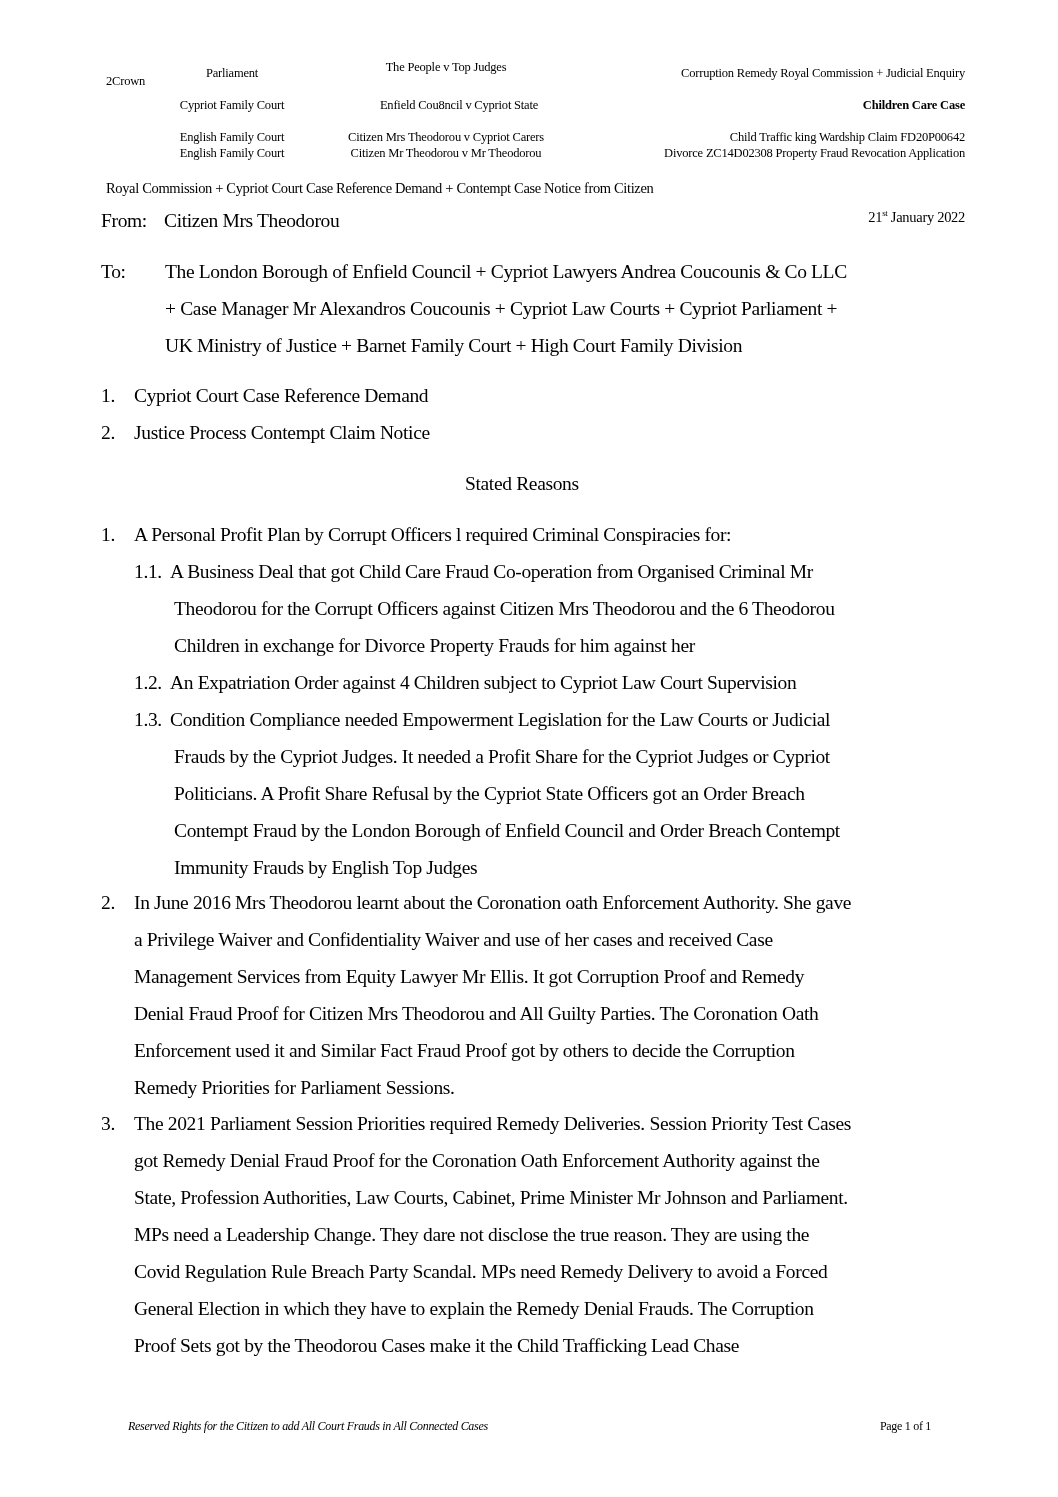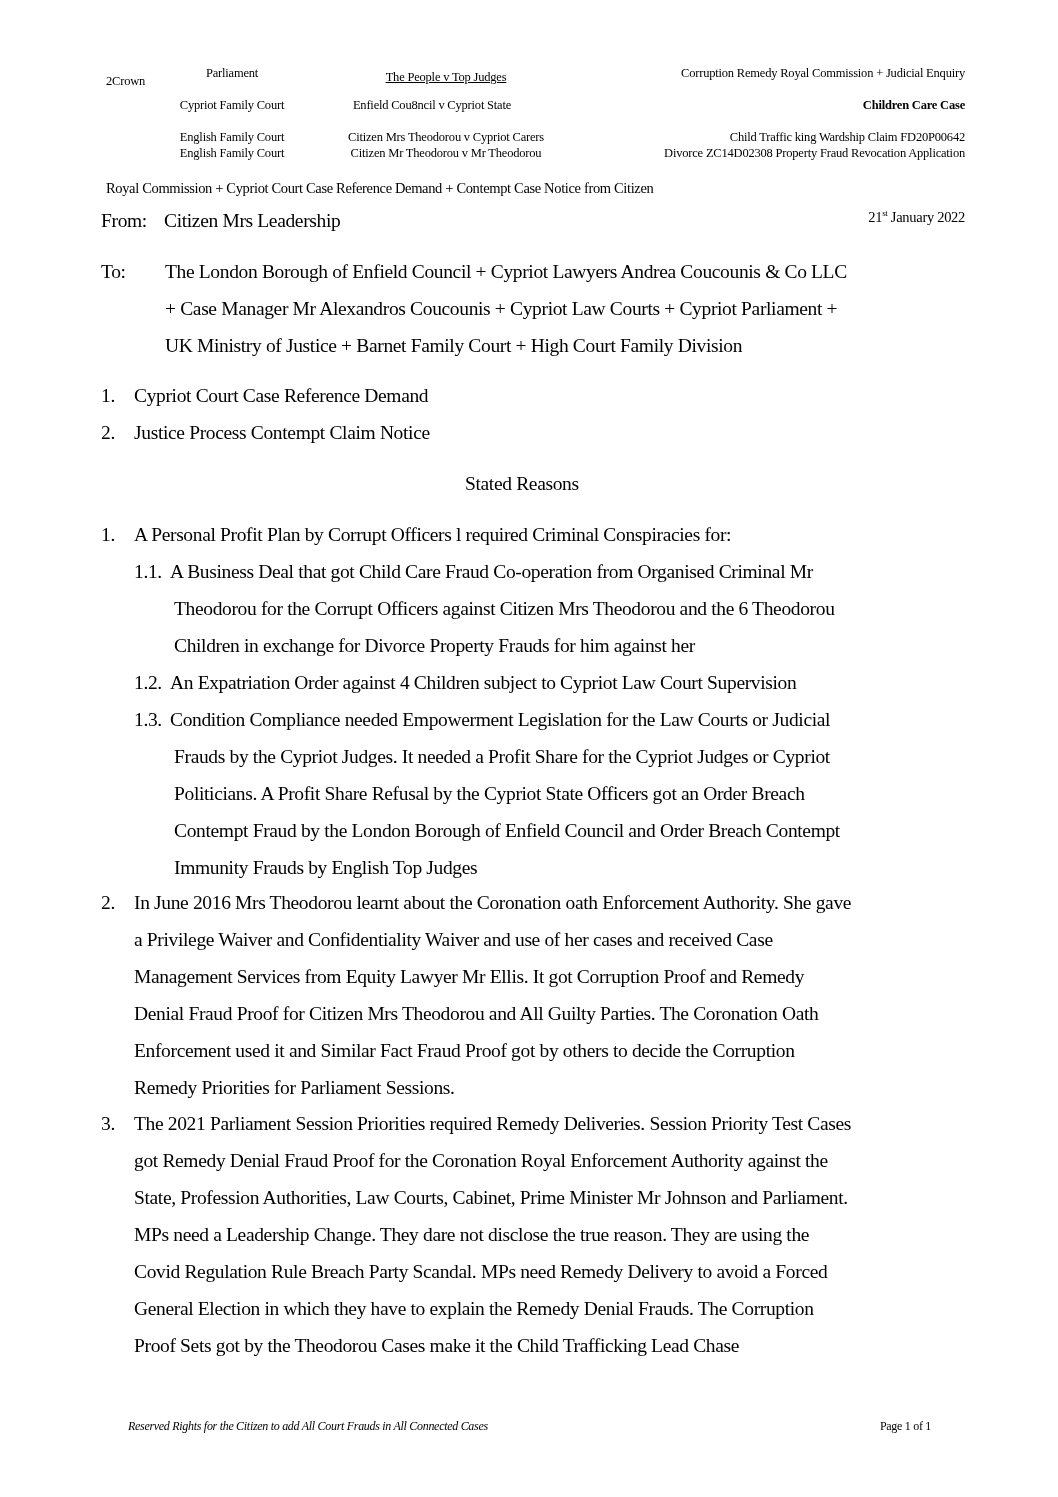--- a/index.html
+++ b/index.html
@@ -13,41 +13,41 @@
     .right { text-align: right; }
     .body { font-size: 19.5px; letter-spacing: -0.35px; }
     .sup { font-size: 9px; vertical-align: super; line-height: 0; }
   </style>
 </head>
 <body>
 
 <div>
   <div class="abs hdr" style="left:106px; top:74px;">2Crown</div>
   <div class="abs hdr center" style="left:232px; top:66px;">Parliament</div>
-  <div class="abs hdr center" style="left:446px; top:70px;text-decoration:underline;">The People v Top Judges</div>
+  <div class="abs hdr center" style="left:446px; top:60px;">The People v Top Judges</div>
   <div class="abs hdr right" style="right:93px; top:66px;">Corruption Remedy Royal Commission + Judicial Enquiry</div>
 
   <div class="abs hdr center" style="left:232px; top:98px;">Cypriot Family Court</div>
-  <div class="abs hdr center" style="left:432px; top:98px;">Enfield Cou8ncil v Cypriot State</div>
+  <div class="abs hdr center" style="left:459px; top:98px;">Enfield Cou8ncil v Cypriot State</div>
   <div class="abs hdr right" style="right:93px; top:98px;font-weight:bold;">Children Care Case</div>
 
   <div class="abs hdr center" style="left:232px; top:130px;">English Family Court</div>
   <div class="abs hdr center" style="left:446px; top:130px;">Citizen Mrs Theodorou v Cypriot Carers</div>
   <div class="abs hdr right" style="right:93px; top:130px;text-align:right;">Child Traffic king Wardship Claim FD20P00642</div>
 
   <div class="abs hdr center" style="left:232px; top:146px;">English Family Court</div>
   <div class="abs hdr center" style="left:446px; top:146px;">Citizen Mr Theodorou v Mr Theodorou</div>
   <div class="abs hdr right" style="right:93px; top:146px;">Divorce ZC14D02308 Property Fraud Revocation Application</div>
 </div>
 
 <div class="abs" style="left:106px; top:180px; font-size:14.5px; letter-spacing:-0.35px;">Royal Commission + Cypriot Court Case Reference Demand + Contempt Case Notice from Citizen</div>
 <div class="abs right" style="right:93px; top:180px; font-size:14.5px; letter-spacing:-0.3px;margin-top:29px;"><span>21</span><span class="sup">st</span><span> January 2022</span></div>
 
 <div class="abs body" style="left:101px; top:210px;">From:</div>
-<div class="abs body" style="left:164px; top:210px;">Citizen Mrs Leadership</div>
+<div class="abs body" style="left:164px; top:210px;">Citizen Mrs Theodorou</div>
 
 <div class="abs body" style="left:101px; top:261px;">To:</div>
 <div class="abs body" style="left:165px; top:261px;">The London Borough of Enfield Council  + Cypriot Lawyers Andrea Coucounis &amp; Co LLC</div>
 <div class="abs body" style="left:165px; top:298px;">+ Case Manager Mr Alexandros Coucounis + Cypriot Law Courts + Cypriot Parliament +</div>
 <div class="abs body" style="left:165px; top:335px;">UK Ministry of Justice + Barnet Family Court + High Court Family Division</div>
 
 <div class="abs body" style="left:101px; top:385px;">1.</div>
 <div class="abs body" style="left:134px; top:385px;">Cypriot Court Case Reference Demand</div>
 <div class="abs body" style="left:101px; top:422px;">2.</div>
 <div class="abs body" style="left:134px; top:422px;">Justice Process Contempt Claim Notice</div>
@@ -75,21 +75,21 @@
 <div class="abs body" style="left:101px; top:892px;">2.</div>
 <div class="abs body" style="left:134px; top:892px;">In June 2016 Mrs Theodorou learnt about the Coronation oath Enforcement Authority. She gave</div>
 <div class="abs body" style="left:134px; top:929px;">a Privilege Waiver and Confidentiality Waiver and use of her cases and received Case</div>
 <div class="abs body" style="left:134px; top:966px;">Management Services from Equity Lawyer Mr Ellis. It got Corruption Proof and Remedy</div>
 <div class="abs body" style="left:134px; top:1003px;">Denial Fraud Proof for Citizen Mrs Theodorou and All Guilty Parties. The Coronation Oath</div>
 <div class="abs body" style="left:134px; top:1040px;">Enforcement used it and Similar Fact Fraud Proof  got by others to decide the Corruption</div>
 <div class="abs body" style="left:134px; top:1077px;">Remedy Priorities for Parliament Sessions.</div>
 
 <div class="abs body" style="left:101px; top:1113px;">3.</div>
 <div class="abs body" style="left:134px; top:1113px;">The 2021 Parliament Session Priorities required Remedy Deliveries. Session Priority Test Cases</div>
-<div class="abs body" style="left:134px; top:1150px;">got Remedy Denial Fraud Proof for the Coronation Royal Enforcement Authority against the</div>
+<div class="abs body" style="left:134px; top:1150px;">got Remedy Denial Fraud Proof for the Coronation Oath Enforcement Authority against the</div>
 <div class="abs body" style="left:134px; top:1187px;">State, Profession Authorities, Law Courts, Cabinet, Prime Minister Mr Johnson and Parliament.</div>
 <div class="abs body" style="left:134px; top:1224px;">MPs need a Leadership Change. They dare not disclose the true reason. They are using the</div>
 <div class="abs body" style="left:134px; top:1261px;">Covid Regulation Rule Breach Party Scandal.  MPs need Remedy Delivery to avoid a Forced</div>
 <div class="abs body" style="left:134px; top:1298px;">General Election in which they have to explain the Remedy Denial Frauds.      The Corruption</div>
 <div class="abs body" style="left:134px; top:1335px;">Proof Sets got by the Theodorou Cases make it the Child Trafficking Lead Chase</div>
 
 <div class="abs" style="left:128px; top:1419px; font-size:12px; letter-spacing:-0.3px;font-style:italic;">Reserved Rights for the Citizen to add All Court Frauds in All Connected Cases</div>
 <div class="abs right" style="right:127px; top:1419px; font-size:12px; letter-spacing:-0.3px;">Page 1 of 1</div>
 
 </body></html>

